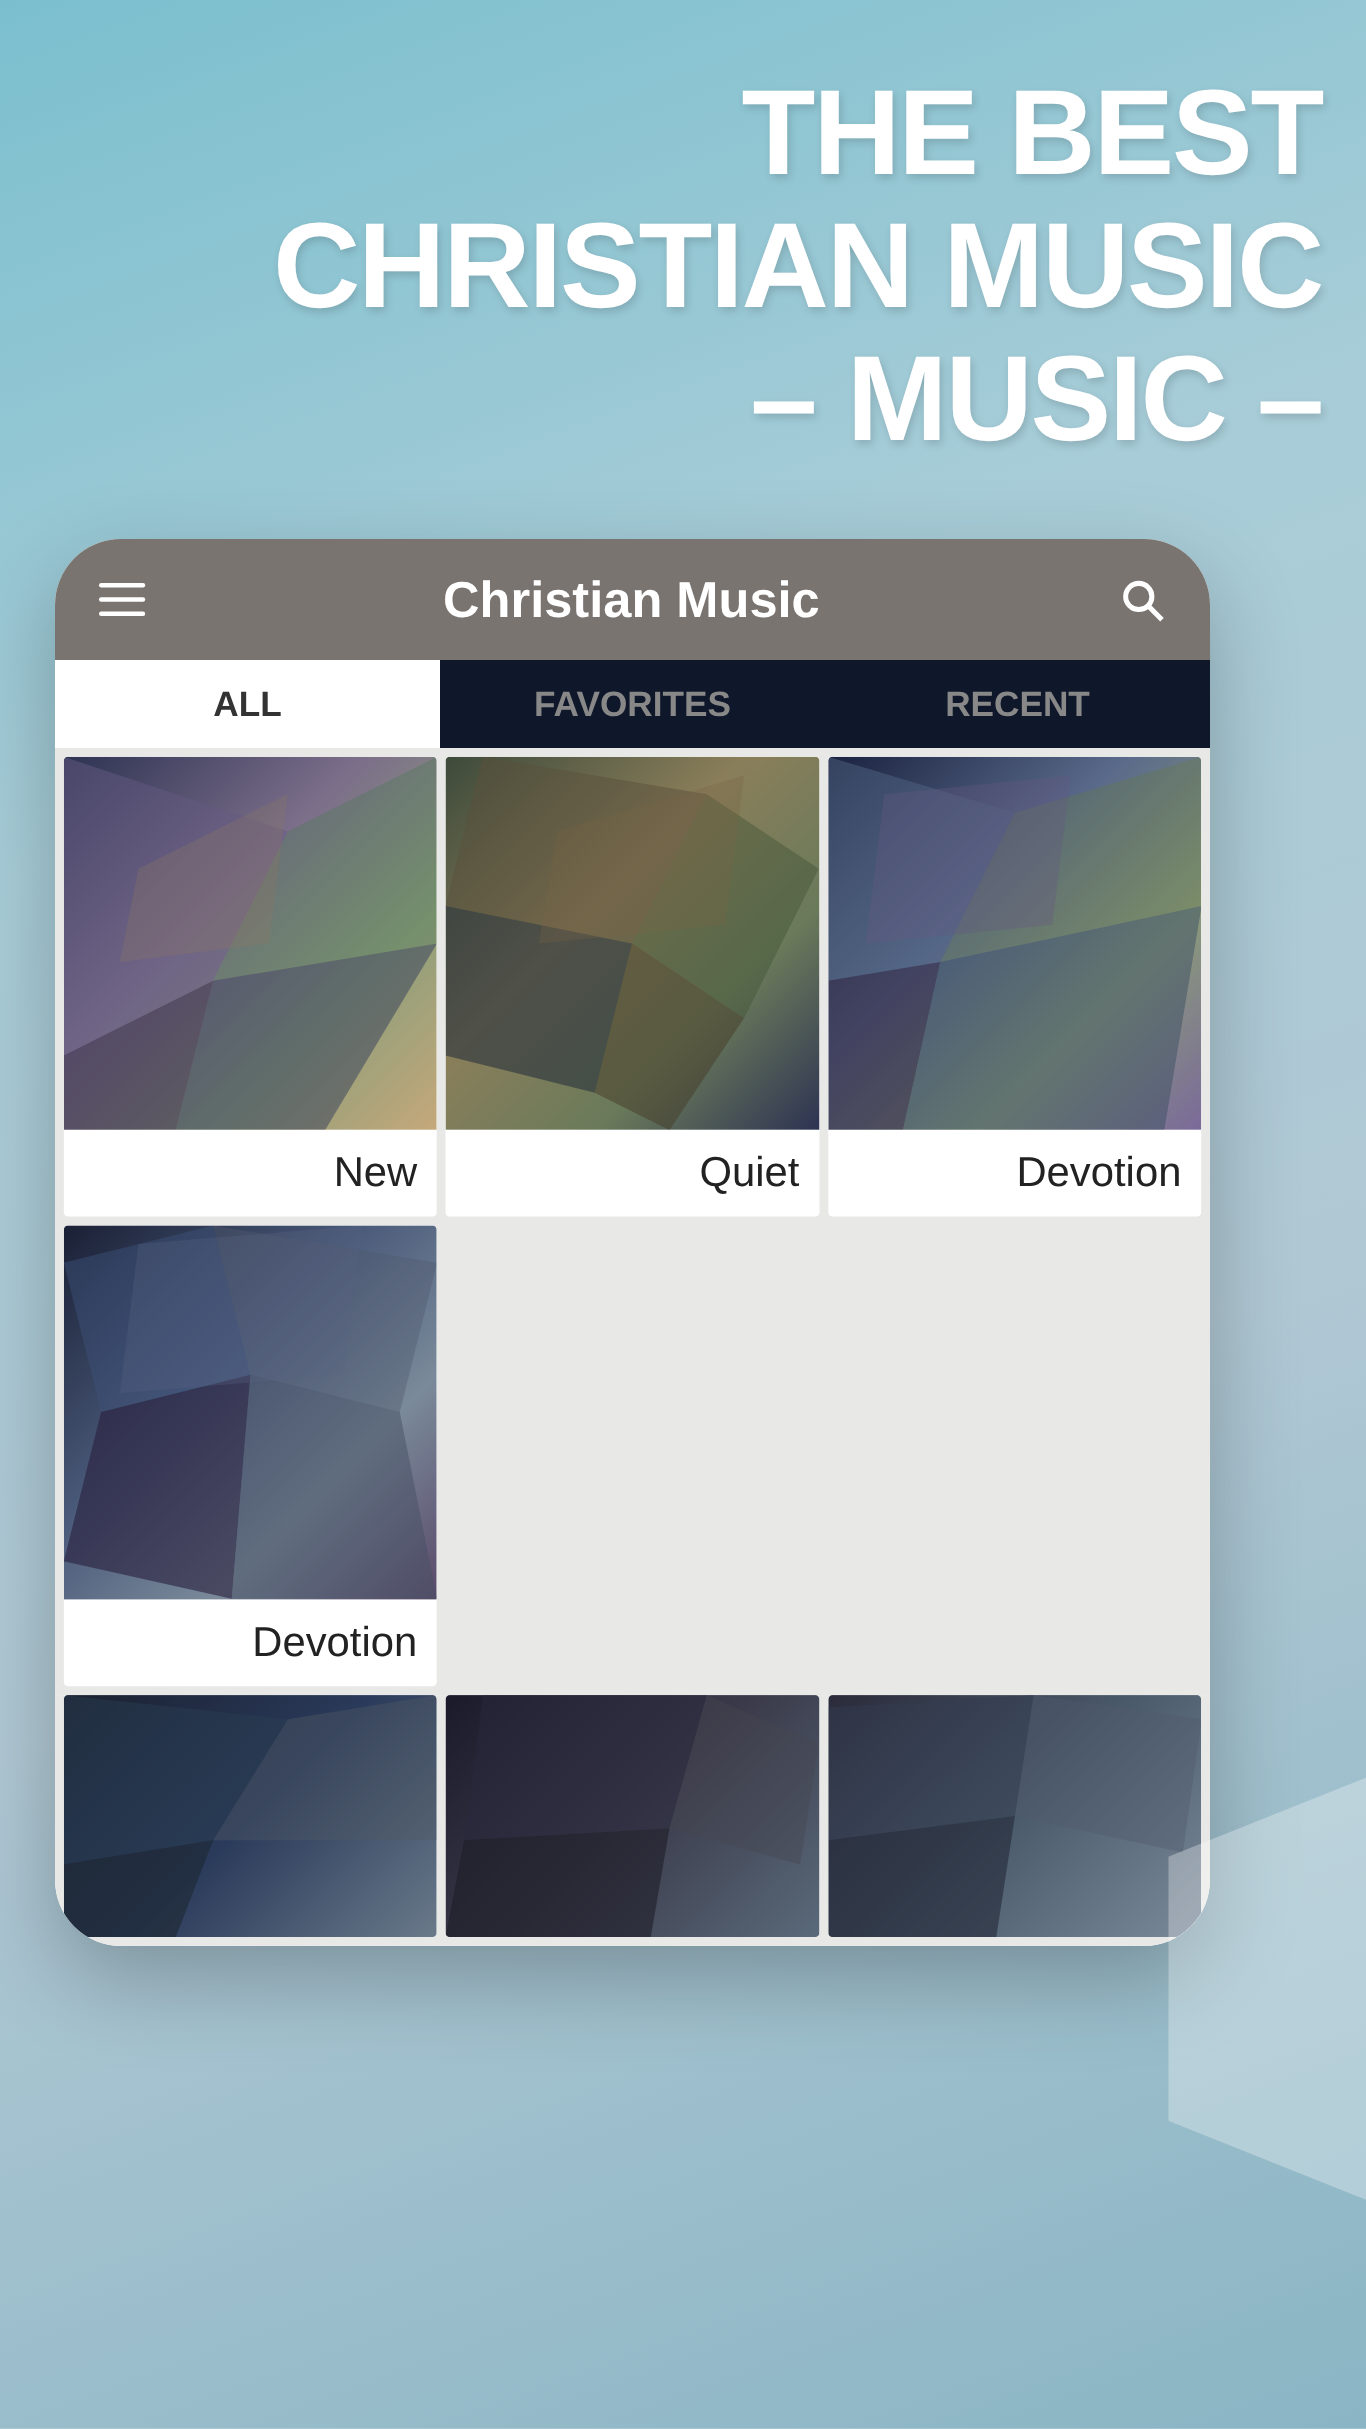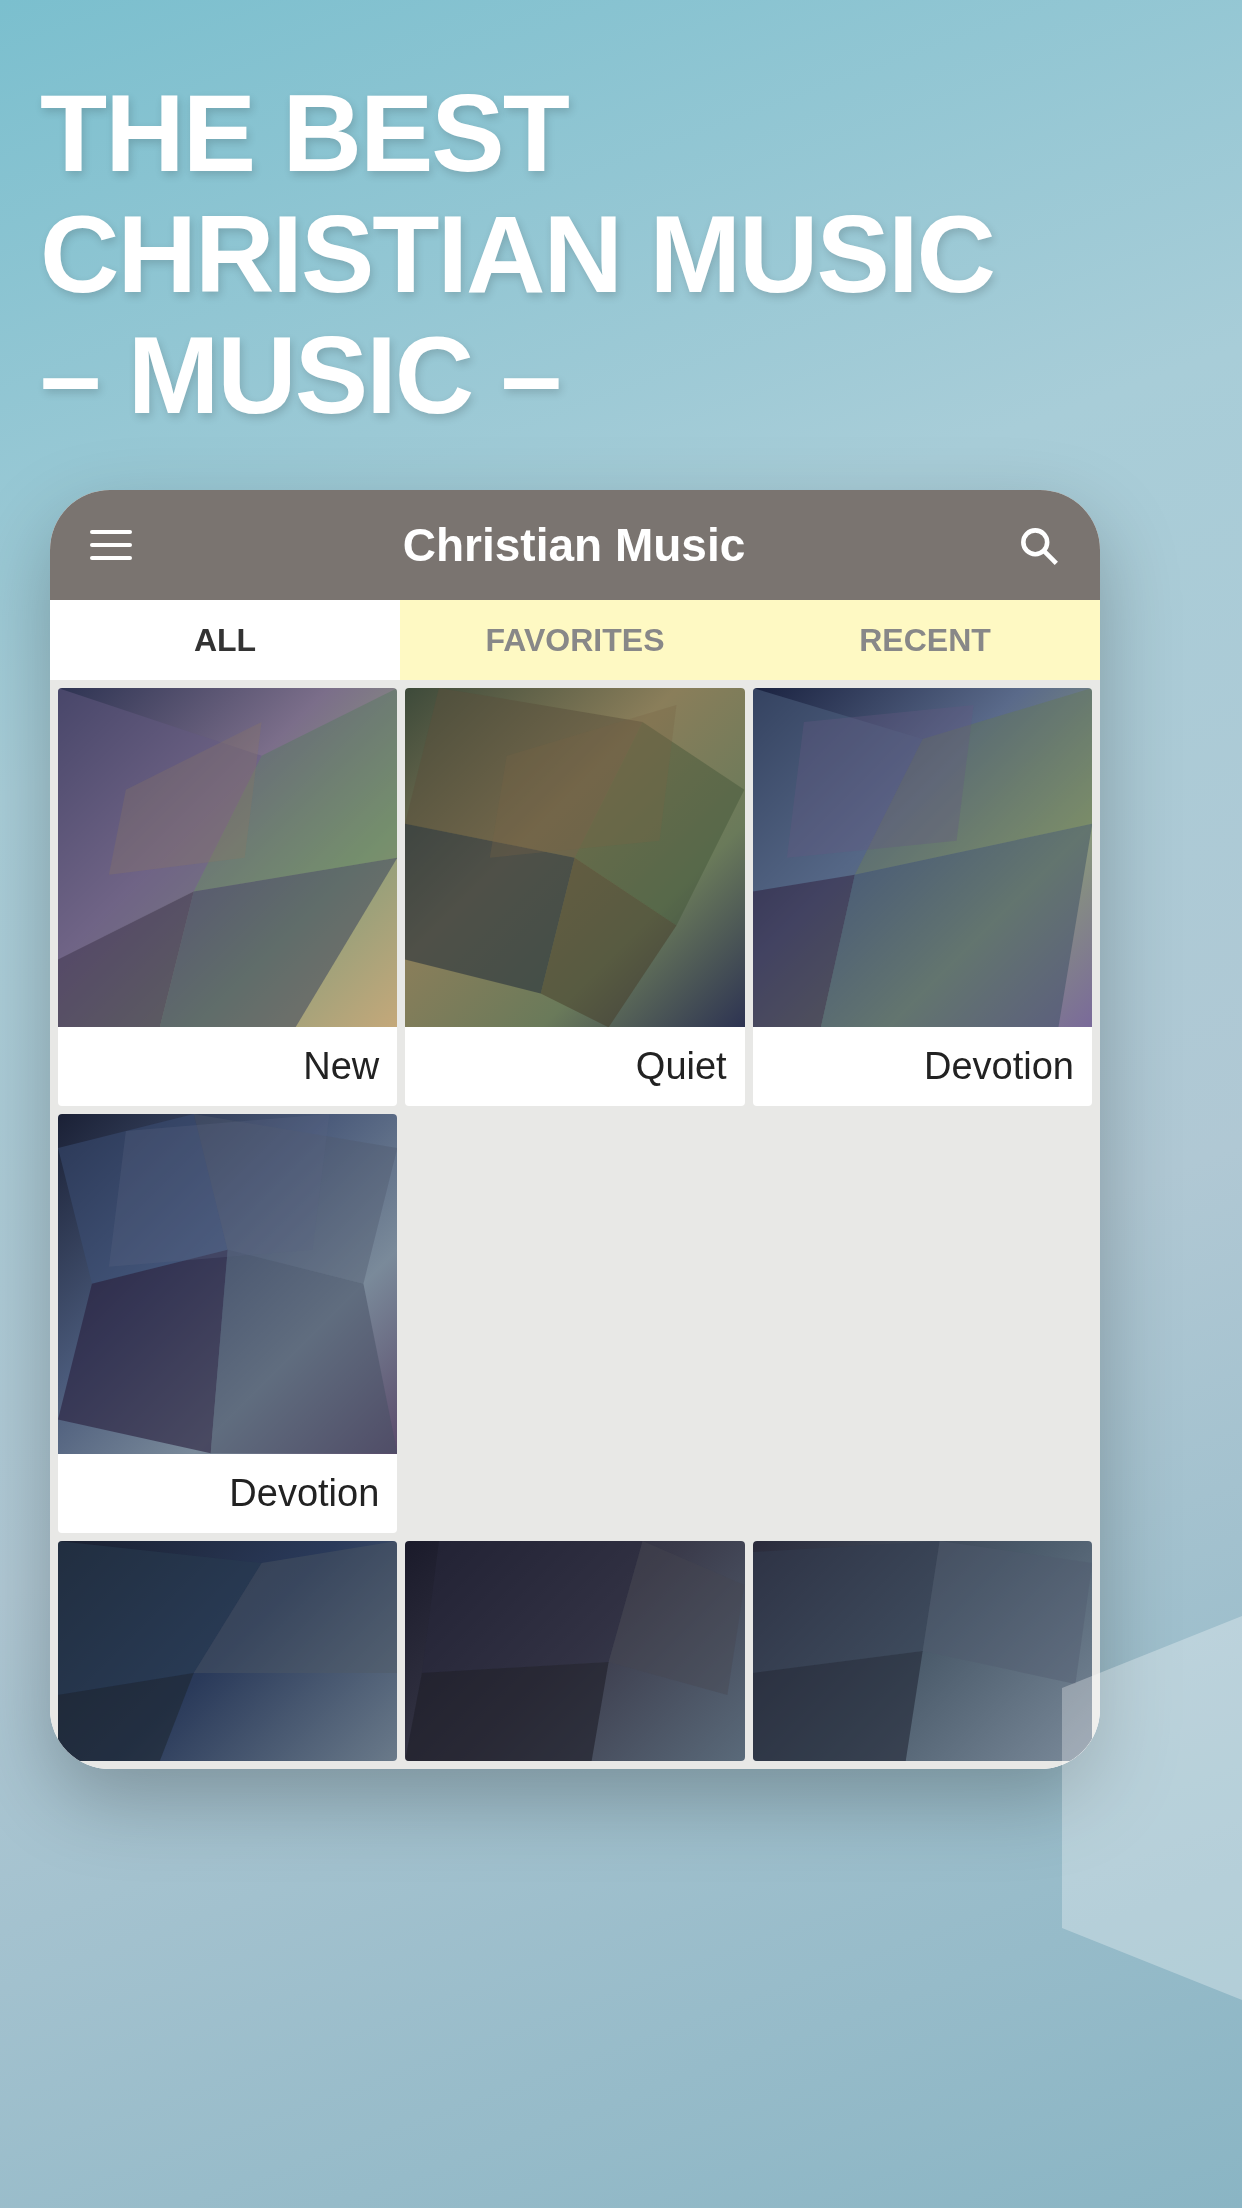--- a/index.html
+++ b/index.html
@@ -8,24 +8,24 @@
       width: 1242px;
       height: 2208px;
       background: linear-gradient(160deg, #7bbfce 0%, #a8cdd8 30%, #b0c8d4 60%, #8ab5c4 100%);
       font-family: 'Arial', sans-serif;
       position: relative;
       overflow: hidden;
     }
 
     .hero-text {
       position: absolute;
-      top: 72px;
+      top: 60px;
       left: 0;
       right: 0;
-      text-align: left;
+      text-align: right;
       color: white;
       font-size: 110px;
       font-weight: 900;
       line-height: 1.1;
       text-shadow: 2px 4px 8px rgba(0,0,0,0.15);
       padding: 0 40px;
       letter-spacing: -2px;
     }
 
     .phone-container {
@@ -72,21 +72,21 @@
     }
 
     .search-icon {
       width: 44px;
       height: 44px;
       cursor: pointer;
     }
 
     
     .tabs {
-      background: #fef9c3;
+      background: #0f172a;
       display: flex;
       height: 80px;
       align-items: flex-start;
     }
 
     .tab {
       flex: 1;
       text-align: center;
       font-size: 32px;
       font-weight: 700;

